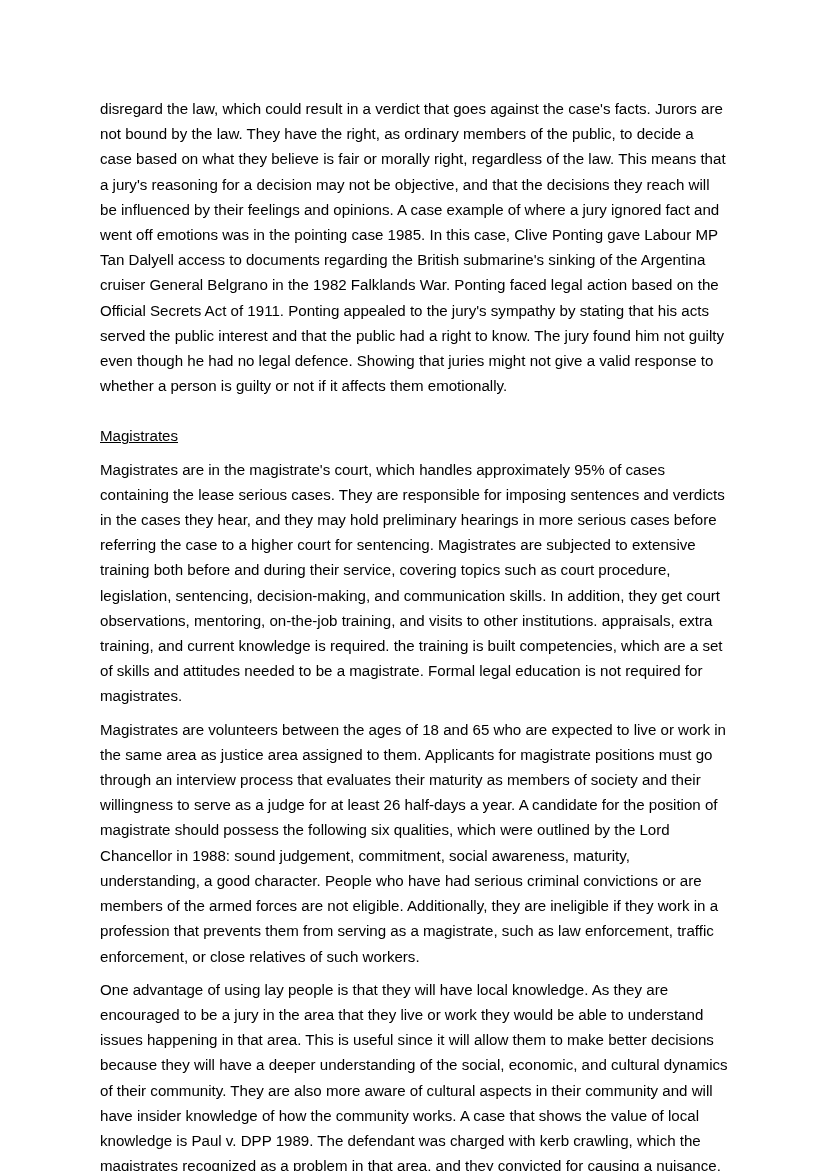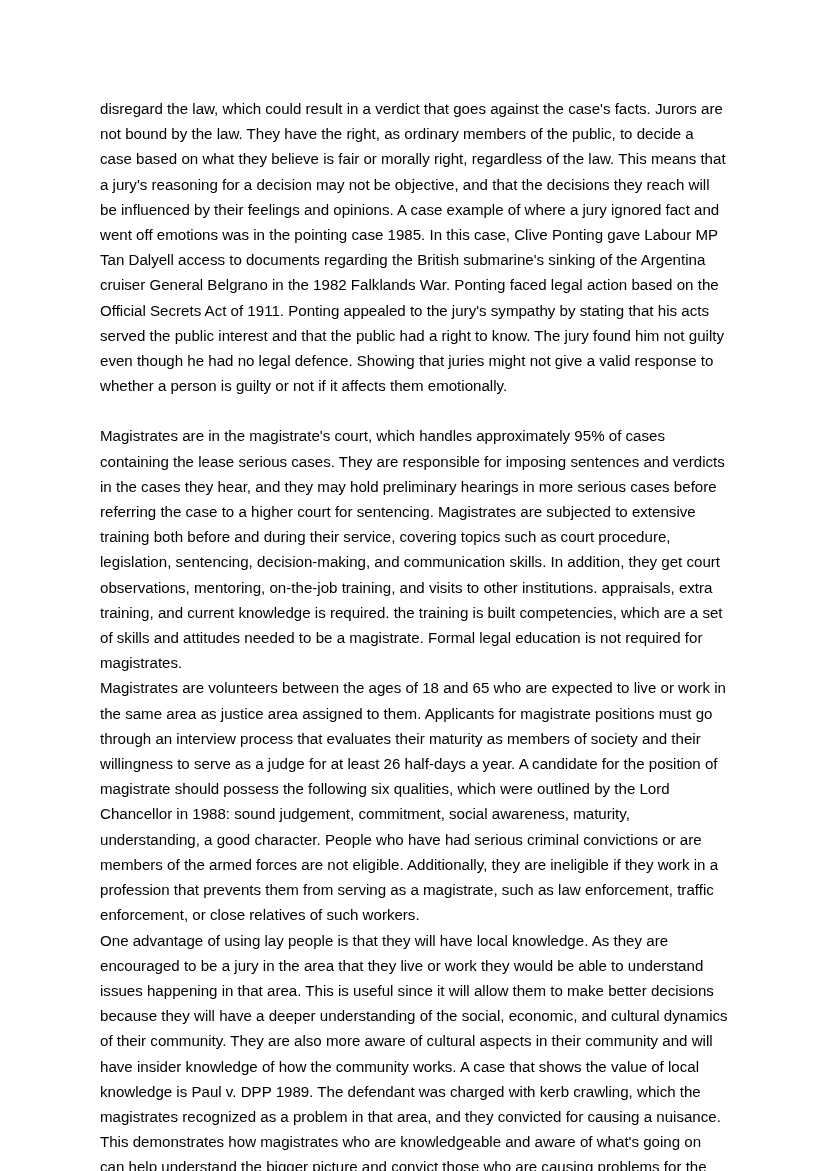--- a/index.html
+++ b/index.html
@@ -27,21 +27,21 @@
     line-height: 25.2px;
     text-align: left;
     color: #000000;
   }
   .para {
     margin: 0 0 0 0;
     text-align: left;
     white-space: normal;
   }
   .para + .para {
-    margin-top: 0;
+    margin-top: 8px;
   }
   .spacer-para {
     height: 25px;
   }
   .heading-underline {
     text-decoration: underline;
     display: inline;
   }
   .heading-line {
     margin: 0;
@@ -50,20 +50,21 @@
 </head>
 <body>
 
 <div class="page">
   <div class="doc-body">
 
     <p class="para">disregard the law, which could result in a verdict that goes against the case's facts. Jurors are not bound by the law. They have the right, as ordinary members of the public, to decide a case based on what they believe is fair or morally right, regardless of the law. This means that a jury's reasoning for a decision may not be objective, and that the decisions they reach will be influenced by their feelings and opinions. A case example of where a jury ignored fact and went off emotions was in the pointing case 1985. In this case, Clive Ponting gave Labour MP Tan Dalyell access to documents regarding the British submarine's sinking of the Argentina cruiser General Belgrano in the 1982 Falklands War. Ponting faced legal action based on the Official Secrets Act of 1911. Ponting appealed to the jury's sympathy by stating that his acts served the public interest and that the public had a right to know. The jury found him not guilty even though he had no legal defence. Showing that juries might not give a valid response to whether a person is guilty or not if it affects them emotionally.</p>
 
     <div class="spacer-para"></div>
 
+    <p class="para heading-line"><span class="heading-underline">Magistrates</span></p>
 
     <p class="para">Magistrates are in the magistrate's court, which handles approximately 95% of cases containing the lease serious cases. They are responsible for imposing sentences and verdicts in the cases they hear, and they may hold preliminary hearings in more serious cases before referring the case to a higher court for sentencing. Magistrates are subjected to extensive training both before and during their service, covering topics such as court procedure, legislation, sentencing, decision-making, and communication skills. In addition, they get court observations, mentoring, on-the-job training, and visits to other institutions. appraisals, extra training, and current knowledge is required. the training is built competencies, which are a set of skills and attitudes needed to be a magistrate. Formal legal education is not required for magistrates.</p>
 
     <p class="para">Magistrates are volunteers between the ages of 18 and 65 who are expected to live or work in the same area as justice area assigned to them.  Applicants for magistrate positions must go through an interview process that evaluates their maturity as members of society and their willingness to serve as a judge for at least 26 half-days a year.  A candidate for the position of magistrate should possess the following six qualities, which were outlined by the Lord Chancellor in 1988: sound judgement, commitment, social awareness, maturity, understanding, a good character. People who have had serious criminal convictions or are members of the armed forces are not eligible. Additionally, they are ineligible if they work in a profession that prevents them from serving as a magistrate, such as law enforcement, traffic enforcement, or close relatives of such workers.</p>
 
     <p class="para">One advantage of using lay people is that they will have local knowledge. As they are encouraged to be a jury in the area that they live or work they would be able to understand issues happening in that area. This is useful since it will allow them to make better decisions because they will have a deeper understanding of the social, economic, and cultural dynamics of their community. They are also more aware of cultural aspects in their community and will have insider knowledge of how the community works. A case that shows the value of local knowledge is Paul v. DPP 1989. The defendant was charged with kerb crawling, which the magistrates recognized as a problem in that area, and they convicted for causing a nuisance. This demonstrates how magistrates who are knowledgeable and aware of what's going on can help understand the bigger picture and convict those who are causing problems for the community.</p>
 
   </div>
 </div>
 

